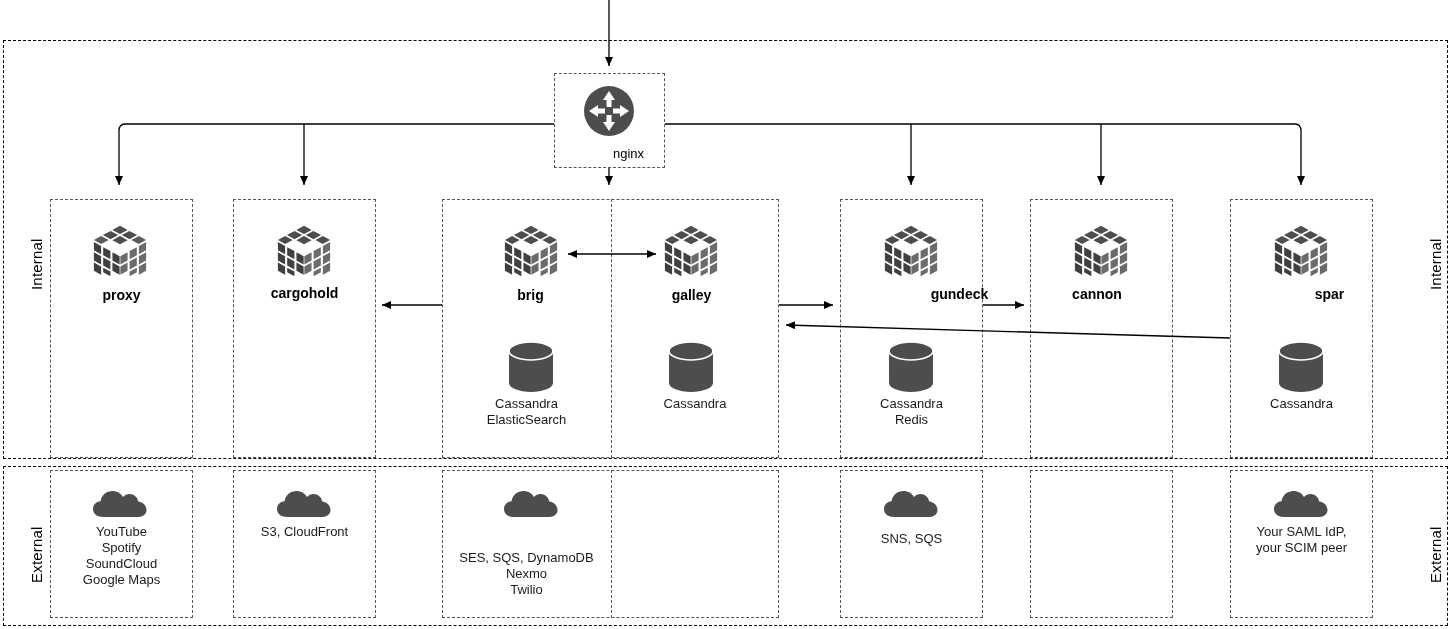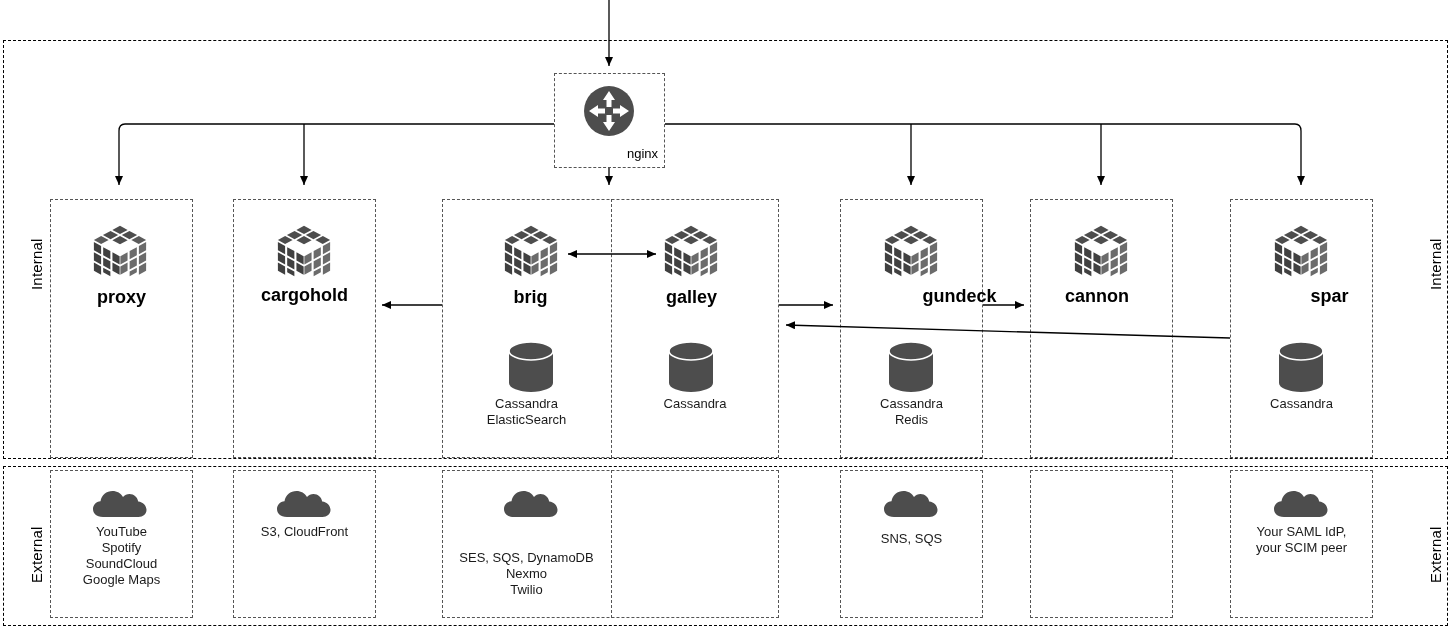--- a/index.html
+++ b/index.html
@@ -47,21 +47,21 @@
     white-space: nowrap;
     transform-origin: 0 0;
     transform: rotate(-90deg);
     letter-spacing: 0.2px;
   }
 
   
   .node-label {
     position: absolute;
     text-align: center;
-    font-size: 18px;
+    font-size: 14px;
     font-weight: bold;
     color: #000;
     white-space: nowrap;
   }
   .node-label-plain {
     position: absolute;
     text-align: center;
     font-size: 13px;
     font-weight: normal;
     color: #000;
@@ -102,21 +102,21 @@
 
       <path d="M26 6 L32 15 L28.5 15 L28.5 22 L23.5 22 L23.5 15 L20 15 Z" fill="#ffffff"></path>
 
       <path d="M26 46 L20 37 L23.5 37 L23.5 30 L28.5 30 L28.5 37 L32 37 Z" fill="#ffffff"></path>
 
       <path d="M6 26 L15 20 L15 23.5 L22 23.5 L22 28.5 L15 28.5 L15 32 Z" fill="#ffffff"></path>
 
       <path d="M46 26 L37 32 L37 28.5 L30 28.5 L30 23.5 L37 23.5 L37 20 Z" fill="#ffffff"></path>
     </svg>
   </div>
-  <div class="node-label-plain" style="left:578px; top:146px; width:129px;">nginx</div>
+  <div class="node-label-plain" style="left:564px; top:146px; width:129px;">nginx</div>
 
   <div class="colbox" style="left:50px; top:199px; width:143px; height:259px;"></div>
   <div class="colbox" style="left:233px; top:199px; width:143px; height:259px;"></div>
   <div class="colbox" style="left:442px; top:199px; width:337px; height:259px;"></div>
   <div class="vdiv" style="left:611px; top:199px; height:259px;"></div>
   <div class="colbox" style="left:840px; top:199px; width:143px; height:259px;"></div>
   <div class="colbox" style="left:1030px; top:199px; width:143px; height:259px;"></div>
   <div class="colbox" style="left:1230px; top:199px; width:143px; height:259px;"></div>
 
   <div class="colbox" style="left:50px; top:470px; width:143px; height:148px;"></div>

